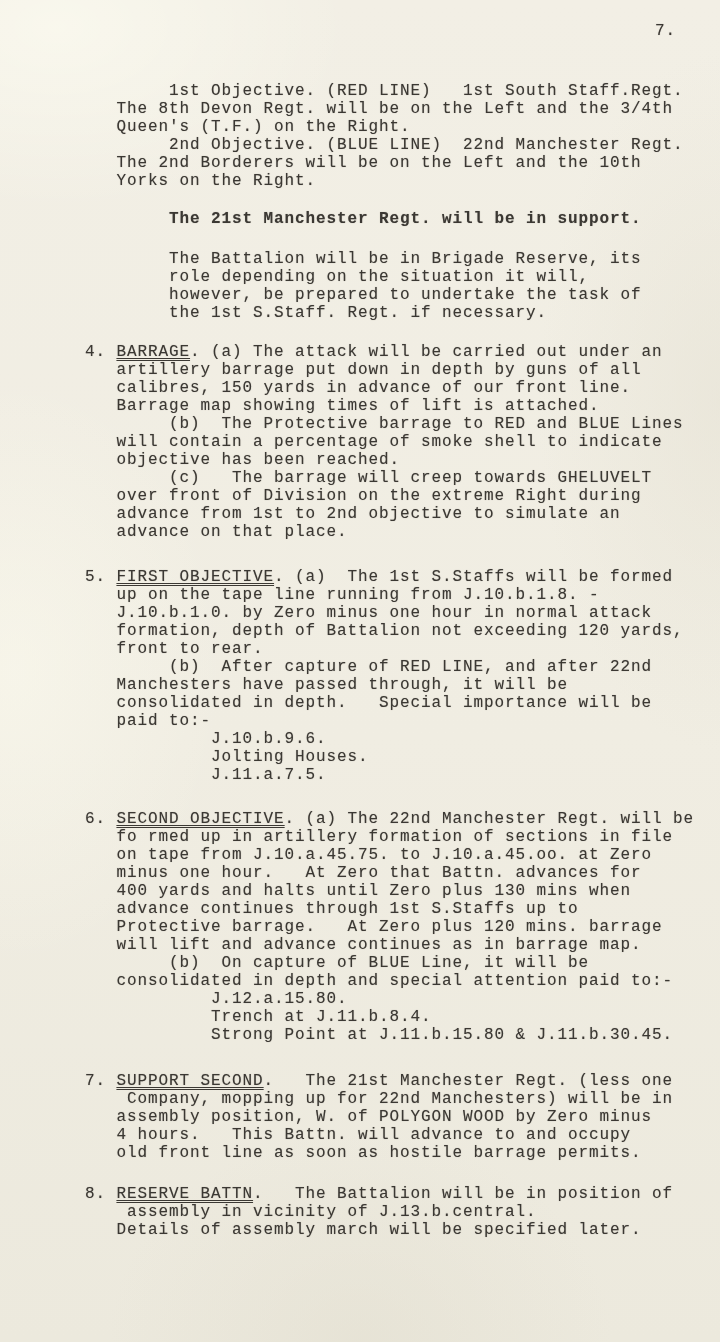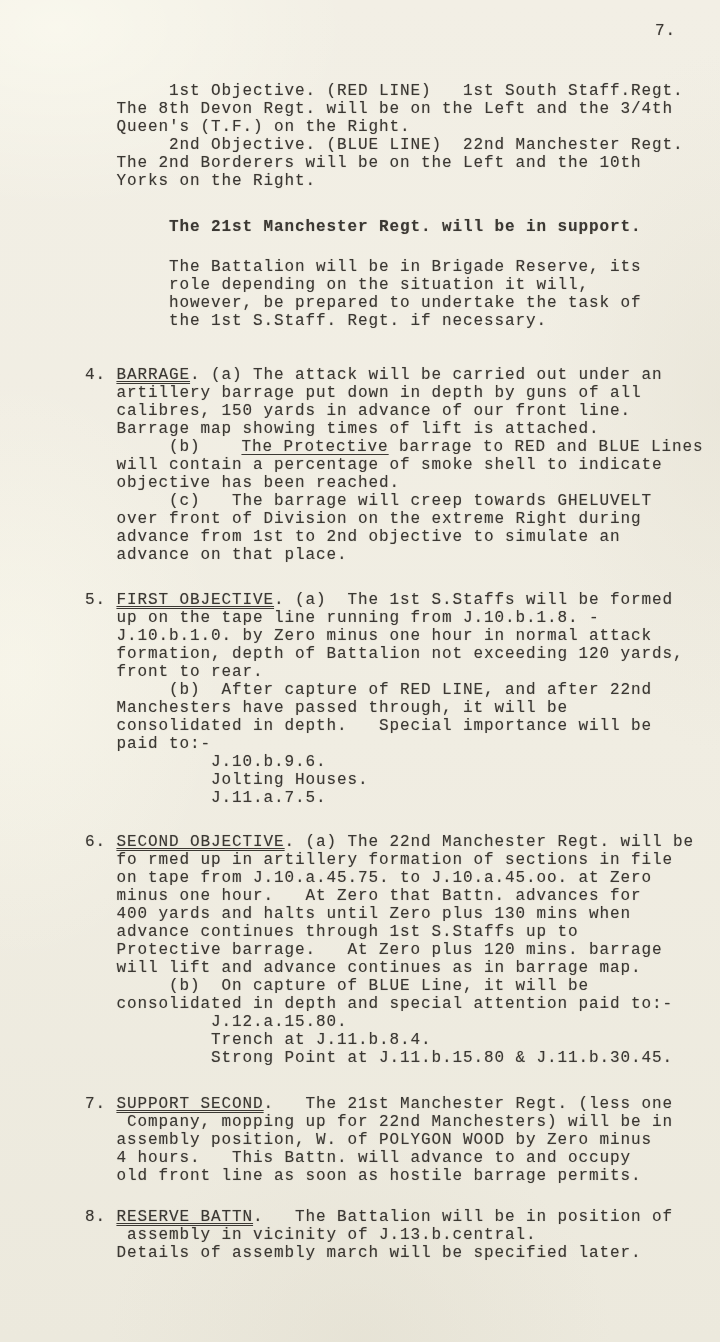--- a/index.html
+++ b/index.html
@@ -32,39 +32,37 @@
     top: 22px;
     right: 44px;
   }
   .content {
     position: absolute;
     top: 82px;
     left: 85px;
     width: 630px;
   }
   .para { white-space: pre; }
-  .p1 { margin-bottom: 28px; }
+  .p1 { margin-bottom: 20px; }
   .p2 { margin-bottom: 22px; font-weight: bold; }
-  .p3 { margin-bottom: 36px; }
+  .p3 { margin-bottom: 21px; }
   .s4 { margin-bottom: 27px; }
   .s5 { margin-bottom: 26px; }
   .s6 { margin-bottom: 28px; }
   .s7 { margin-bottom: 23px; }
   .s8 { margin-bottom: 21px; }
   .hd {
     text-decoration: underline;
     text-decoration-style: double;
     text-underline-offset: 2px;
     text-decoration-thickness: 1px;
   }
   .us {
-    text-decoration: underline;
     text-underline-offset: 3px;
     text-decoration-thickness: 1px;
-    margin-left: 20px;
   }
 </style>
 </head>
 <body>
 
 <div class="page">
   <div class="page-number ink">7.</div>
   <div class="content">
     <div class="para ink p1">        1st Objective. (RED LINE)   1st South Staff.Regt.
    The 8th Devon Regt. will be on the Left and the 3/4th

